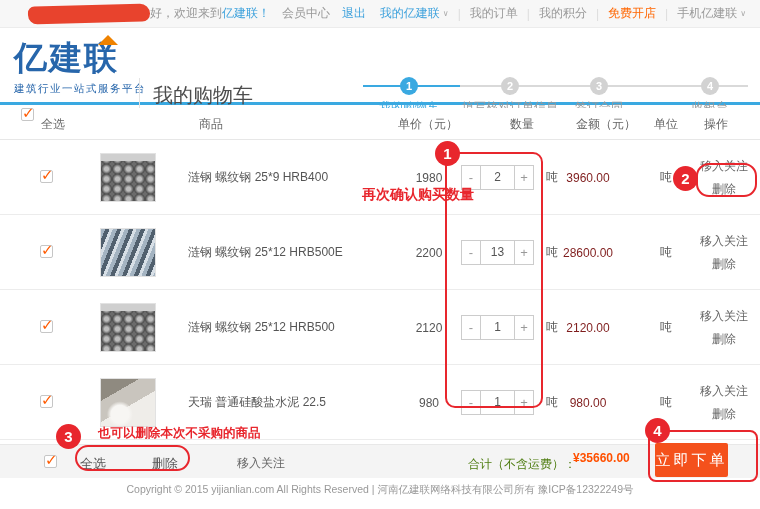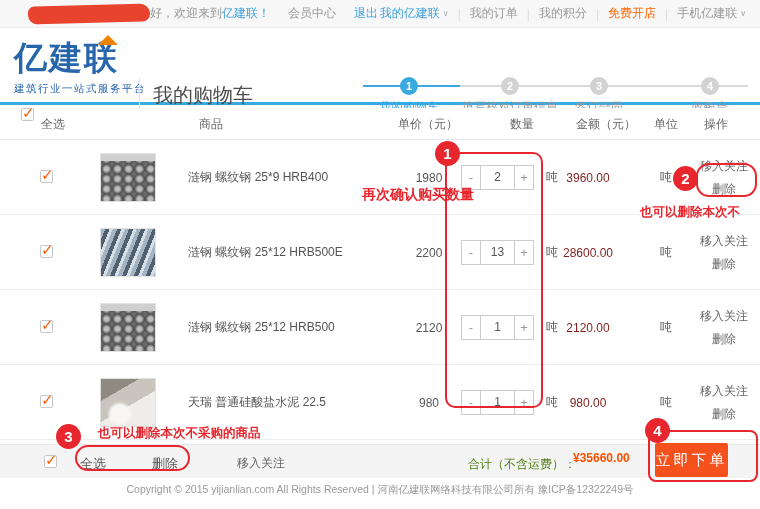--- a/index.html
+++ b/index.html
@@ -12,21 +12,21 @@
           border-bottom:1px solid #ececec;display:flex;align-items:center;
           justify-content:space-between;padding:0 14px 0 28px}
   .topbar .left,.topbar .right{display:flex;align-items:center}
   .scribble{display:inline-block;width:122px;height:18px;background:#e8432d;
             border-radius:9px 14px 11px 13px;transform:rotate(-1.5deg);margin-right:4px}
   .tb-text{color:#999}
   .tb-blue{color:#3ca1dc;cursor:pointer}
   .tb-orange{color:#ff6600;cursor:pointer}
   .tb-gray{color:#999;cursor:pointer}
   .topbar .left>span{margin-right:0}
-  .ml18{margin-left:18px}
+  .ml18{margin-left:12px}
   .sep{color:#ddd;margin:0 9px}
   .caret{font-size:8px;color:#aaa;margin-left:3px;vertical-align:1px}
 
   
   .header{position:absolute;left:0;top:28px;width:760px;height:77px;background:#fff;
           border-bottom:3px solid #3aa9e1}
   .logo{position:absolute;left:14px;top:13px;cursor:pointer}
   .logo-text{font-size:33px;font-weight:900;color:#2766ab;letter-spacing:2px;line-height:1;position:relative}
   .roof{position:absolute;left:84px;top:-6px;width:0;height:0;
         border-left:10px solid transparent;border-right:10px solid transparent;
@@ -302,15 +302,14 @@
 <div class="ann-box box3"></div>
 <div class="ann-box box4"></div>
 
 <div class="badge badge1">1</div>
 <div class="badge badge2">2</div>
 <div class="badge badge3">3</div>
 <div class="badge badge4">4</div>
 
 <div class="ann-note note1">再次确认购买数量</div>
 <div class="ann-note note2">
-  <div>也可以删除本次不</div>
 </div>
 <div class="ann-note note3">也可以删除本次不采购的商品</div>
 
 </body></html>

